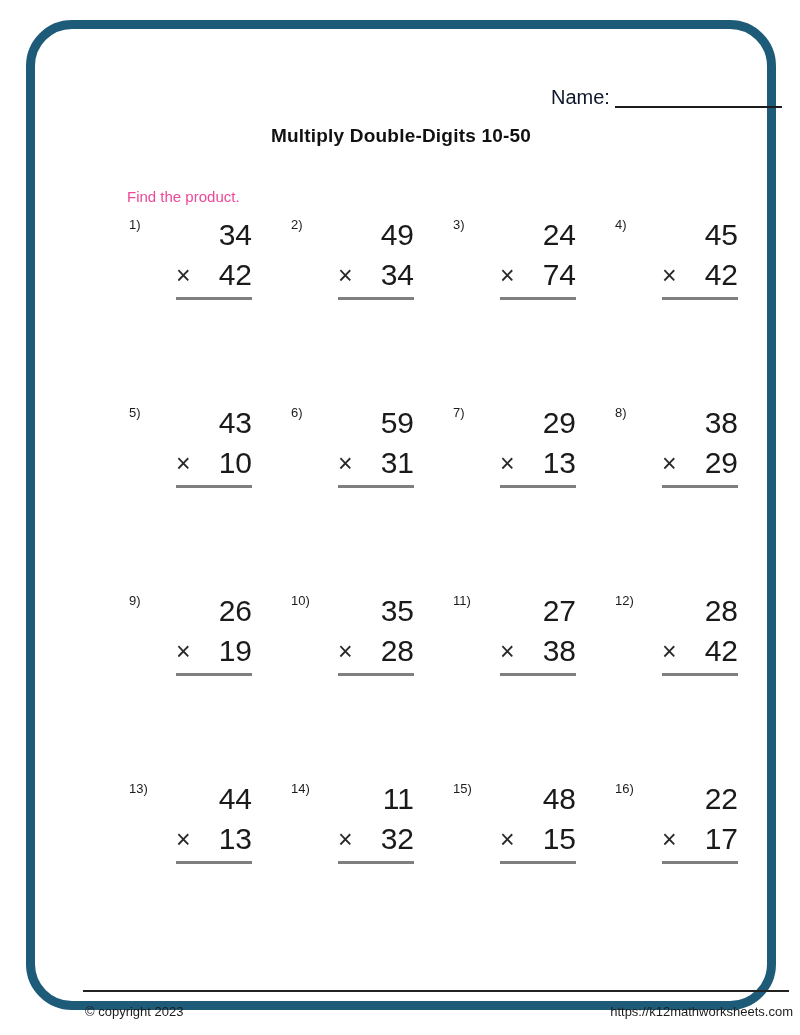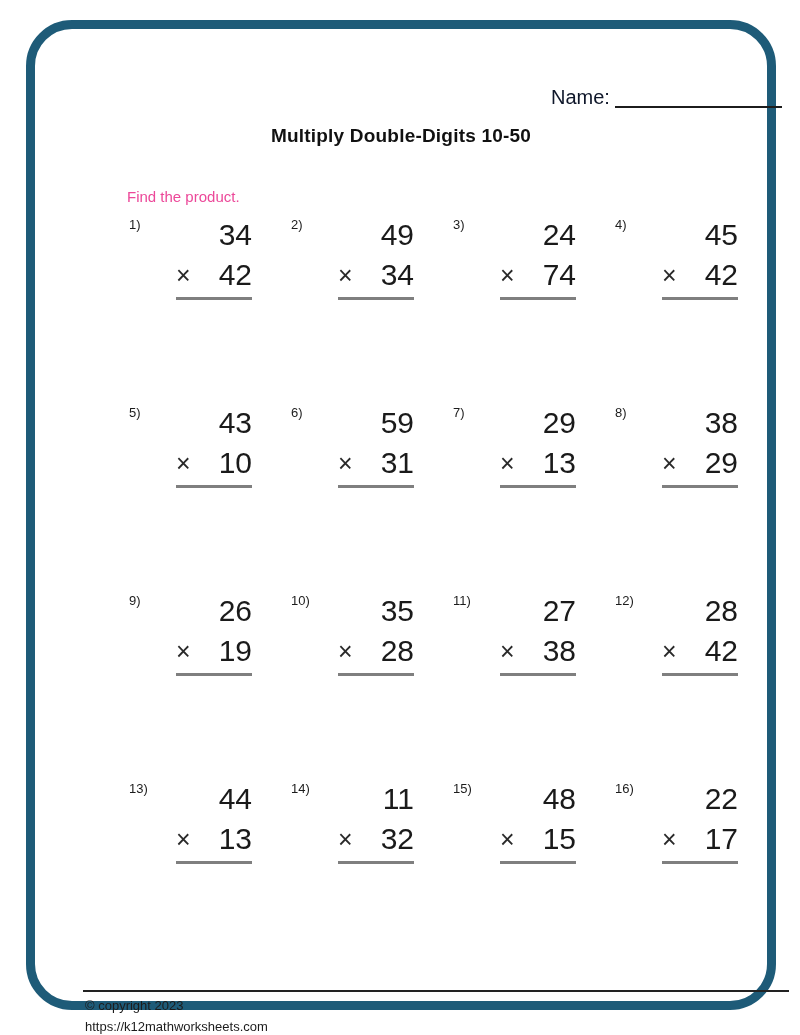--- a/index.html
+++ b/index.html
@@ -101,21 +101,20 @@
   }
   .footer-row {
     position: absolute;
     top: 969px; left: 50px;
     width: 708px;
     display: flex;
     justify-content: space-between;
     align-items: baseline;
     font-size: 13px;
     color: #1c1c1c;
-    flex-direction: column;
   }
   .footer-url { color: #1c1c1c; text-decoration: none; margin-top: 6px; }
 </style>
 </head>
 <body>
 
 <div class="frame" style="border-color: rgb(30, 91, 120);">
 
   <div class="name-row">
     <span class="name-label">Name:</span>

